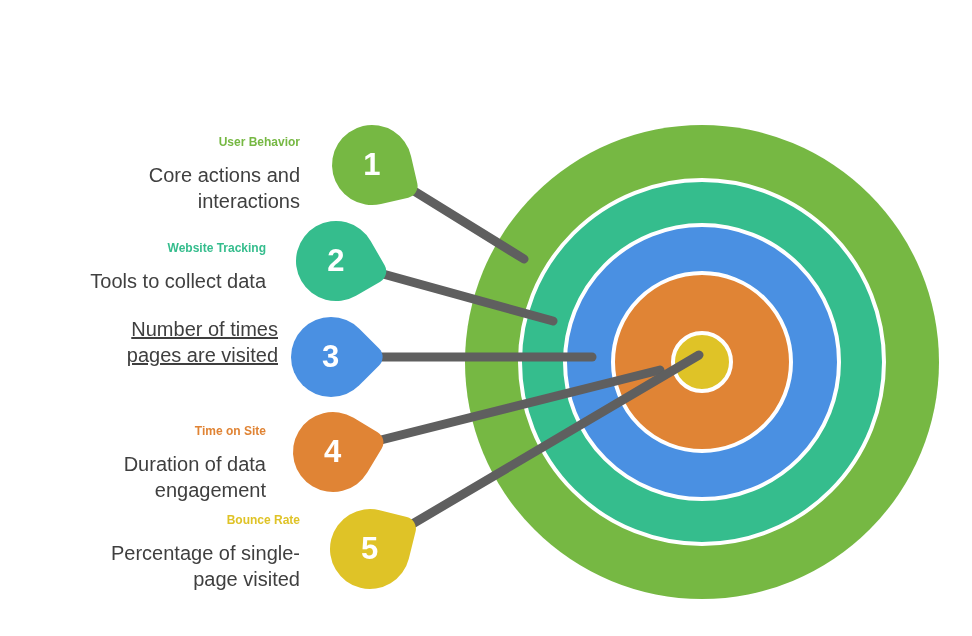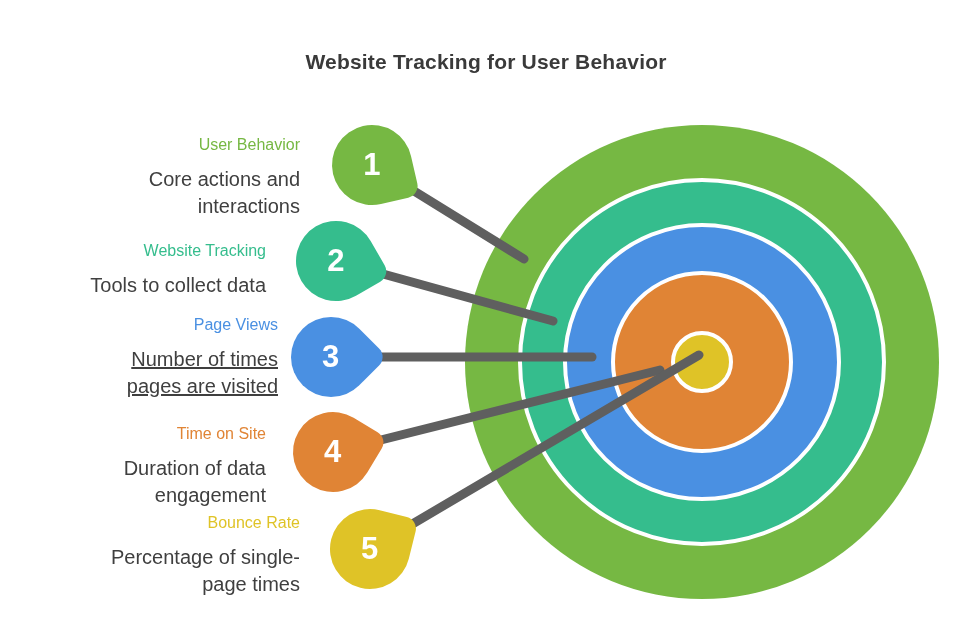--- a/index.html
+++ b/index.html
@@ -7,21 +7,21 @@
     position:relative; width:972px; height:636px; overflow:hidden;
     background:#ffffff; font-family:"Liberation Sans", sans-serif;
   }
   .title {
     position:absolute; left:0; top:50px; width:100%;
     text-align:center; font-size:21px; font-weight:bold; letter-spacing:0.2px;
   }
   .diagram-svg { position:absolute; left:0; top:0; width:972px; height:636px; }
 
   .item { position:absolute; text-align:right; }
-  .item .label { font-size:16px; font-weight:normal; margin:0 0 12px 0; line-height:1.15; }
+  .item .label { font-size:12px; font-weight:bold; margin:0 0 12px 0; line-height:1.15; }
   .item .desc  { font-size:20px; line-height:1.32; }
   .item-1 { right:672px; top:136px; width:230px; }
   .item-2 { right:706px; top:226px; width:230px; }
   .item-3 { right:694px; top:316px; width:195px; }
   .item-4 { right:706px; top:425px; width:230px; }
   .item-5 { right:672px; top:514px; width:195px; }
 
   .marker {
     position:absolute; width:80px; height:80px;
     border-radius:50% 15% 50% 50%;
@@ -52,21 +52,20 @@
     <circle cx="702" cy="362" r="89" stroke-width="4" style="fill: rgb(224, 132, 53); stroke: rgb(255, 255, 255);"></circle>
     <circle cx="702" cy="362" r="29" stroke-width="4" style="fill: rgb(223, 195, 39); stroke: rgb(255, 255, 255);"></circle>
 
     <line x1="372" y1="165" x2="524" y2="259" stroke-width="9" stroke-linecap="round" style="stroke: rgb(95, 95, 95);"></line>
     <line x1="336" y1="261" x2="553" y2="321" stroke-width="9" stroke-linecap="round" style="stroke: rgb(95, 95, 95);"></line>
     <line x1="331" y1="357" x2="592" y2="357" stroke-width="9" stroke-linecap="round" style="stroke: rgb(95, 95, 95);"></line>
     <line x1="333" y1="452" x2="660" y2="370" stroke-width="9" stroke-linecap="round" style="stroke: rgb(95, 95, 95);"></line>
     <line x1="370" y1="549" x2="699" y2="355" stroke-width="9" stroke-linecap="round" style="stroke: rgb(95, 95, 95);"></line>
   </svg>
 
-  <div class="title" style="color: rgb(58, 58, 58);">Website Tracking for User Behavior</div>
 
   <div class="marker m1" style="background-color: rgb(118, 184, 67);">
     <span class="num">1</span>
   </div>
   <div class="marker m2" style="background-color: rgb(53, 189, 141);">
     <span class="num">2</span>
   </div>
   <div class="marker m3" style="background-color: rgb(74, 144, 226);">
     <span class="num">3</span>
   </div>
@@ -79,25 +78,24 @@
 
   <div class="item item-1">
     <div class="label" style="color: rgb(118, 184, 67);">User Behavior</div>
     <div class="desc" style="color: rgb(63, 63, 63);">Core actions and interactions</div>
   </div>
   <div class="item item-2">
     <div class="label" style="color: rgb(53, 189, 141); margin-top: 16px;">Website Tracking</div>
     <div class="desc" style="color: #404040;">Tools to collect data</div>
   </div>
   <div class="item item-3">
-    <div class="label" style="color: rgb(74, 144, 226);">Page Views</div>
     <div class="desc" style="color: rgb(63, 63, 63); text-decoration: underline;">Number of times pages are visited</div>
   </div>
   <div class="item item-4">
     <div class="label" style="color: rgb(224, 132, 53);">Time on Site</div>
     <div class="desc" style="color: rgb(63, 63, 63);">Duration of data engagement</div>
   </div>
   <div class="item item-5">
     <div class="label" style="color: rgb(223, 195, 39);">Bounce Rate</div>
-    <div class="desc" style="color: rgb(63, 63, 63);">Percentage of single-page times</div>
+    <div class="desc" style="color: rgb(63, 63, 63);">Percentage of single-page visited</div>
   </div>
 
 </div>
 
 </body></html>

